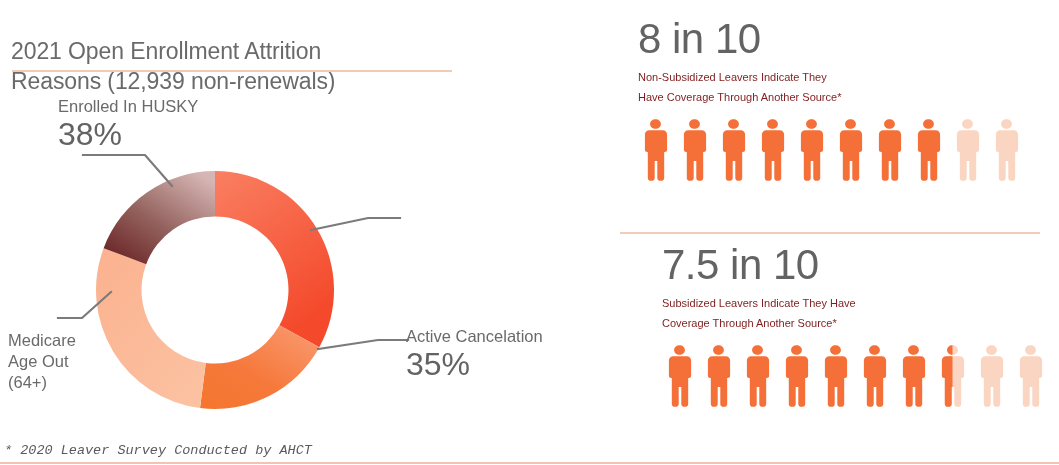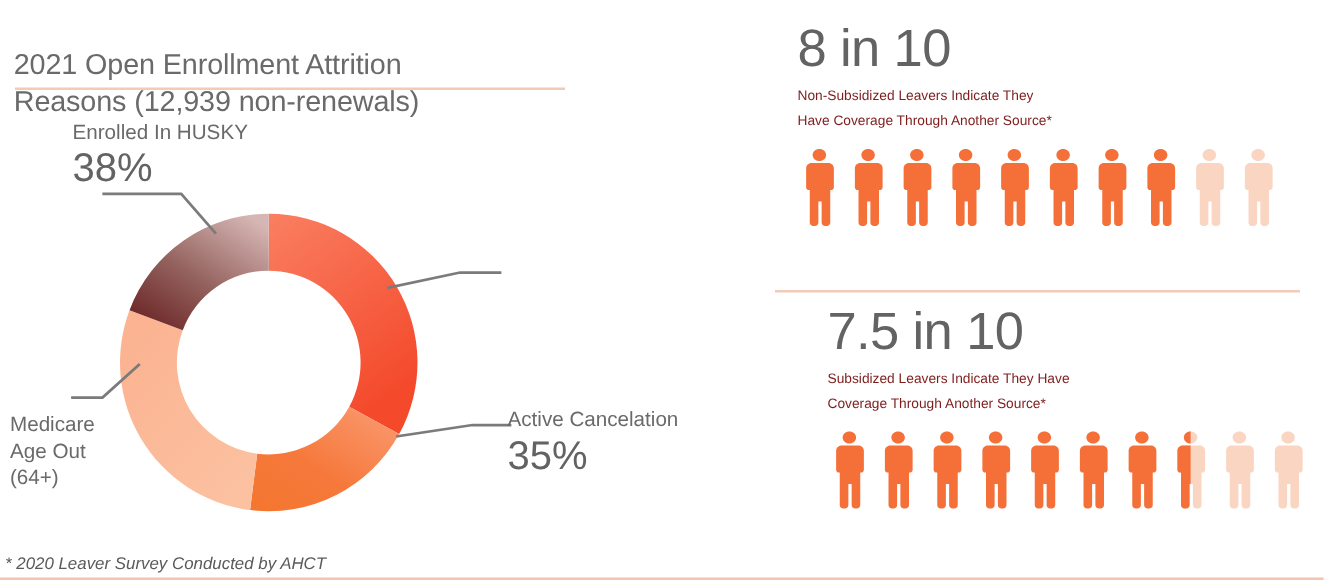--- a/index.html
+++ b/index.html
@@ -70,20 +70,21 @@
   #callout-renew { left: 390px; top: 112px; }
   #callout-cancel { left: 406px; top: 302px; margin-top: 24px; }
   #callout-medicare { left: 8px; top: 330px; }
 
   #footnote {
     position: absolute;
     left: 4px; top: 443px;
     font-size: 13.5px;
     font-style: italic;
     color: #5a5a5a;
+    font-family: Liberation Mono, monospace;
   }
   #footnote-rule {
     position: absolute;
     left: 0; top: 462px;
     width: 1059px; height: 2px;
     background: #f2c5b2;
   }
 
   
   #right-panel {

